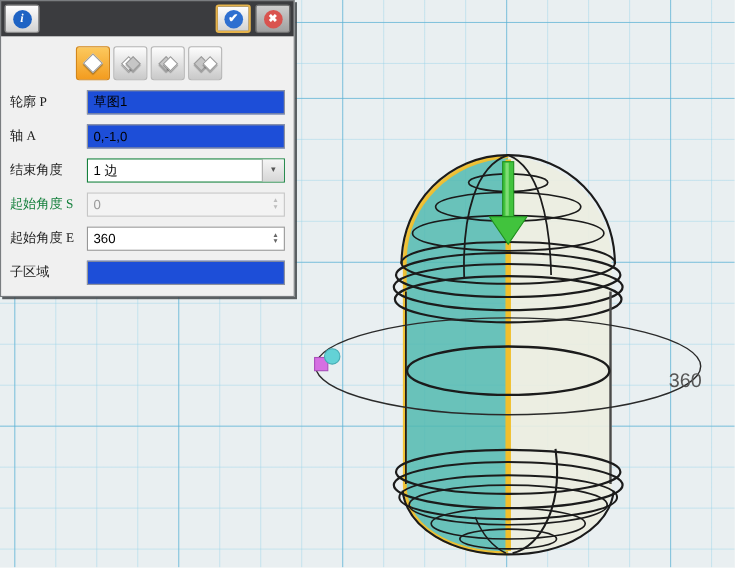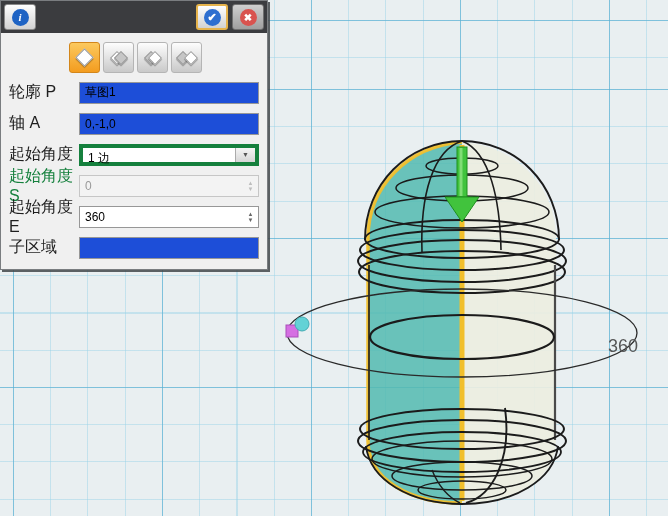--- a/index.html
+++ b/index.html
@@ -50,27 +50,27 @@
   }
   .tool-btn.active { background:linear-gradient(#fcc95e,#f39c1f); border-color:#d3861a; }
   .d { width:13px; height:13px; transform:rotate(45deg); background:#fff;
        border:1px solid #9a9a9a; box-shadow:1px 1px 1px rgba(0,0,0,0.3); }
   .dual { display:flex; align-items:center; }
   .dual .d { width:10px; height:10px; margin:0 -3px; }
   .d.gray { background:#c6c6c6; }
 
   .fields { padding:8px 0 0 8px; }
   .frow { display:flex; align-items:center; height:23px; margin-bottom:8px; }
-  .lbl { width:70px; font-size:16px; color:#1e1e1e; }
+  .lbl { width:70px; font-size:12px; color:#1e1e1e;font-family:Liberation Serif, serif; }
   .lbl.dis { color:#15803d; }
   input.txt {
     width:180px; height:22px; border:1px solid #979797; background:#1d4ed8;
     font-size:12px; padding:0 5px; font-family:"Liberation Sans", sans-serif;
   }
-  .combo { width:180px; height:22px; border:4px solid #15803d; background:#fff;
+  .combo { width:180px; height:22px; border:1px solid #15803d; background:#fff;
            display:flex; align-items:stretch; cursor:pointer; }
   .combo-text { flex:1; font-size:12px; line-height:20px; padding-left:5px; }
   .combo-btn { width:20px; background:linear-gradient(#f5f5f5,#d6d6d6); border-left:1px solid #ababab;
                font-size:7px; color:#555; display:flex; align-items:center; justify-content:center; }
   .spin { width:180px; height:22px; border:1px solid #979797; background:#fff; display:flex; }
   .spin input { flex:1; min-width:0; border:none; outline:none; background:transparent;
                 font-size:12px; padding:0 5px; font-family:"Liberation Sans", sans-serif; }
   .arrows { width:15px; display:flex; flex-direction:column; align-items:center;
             justify-content:center; font-size:6px; color:#666; line-height:6px; }
   .spin.disabled { background:#f3f3f3; border-color:#c6c6c6; }
@@ -180,21 +180,21 @@
         <span class="lbl">轮廓 P</span>
         <input class="txt" type="text" value="草图1" style="">
       </div>
 
       <div class="frow">
         <span class="lbl">轴 A</span>
         <input class="txt" type="text" value="0,-1,0" style="">
       </div>
 
       <div class="frow">
-        <span class="lbl">起始角度</span>
+        <span class="lbl">结束角度</span>
         <div class="combo">
           <span class="combo-text">1 边</span>
           <span class="combo-btn">▼</span>
         </div>
       </div>
 
       <div class="frow">
         <span class="lbl dis">起始角度 S</span>
         <div class="spin disabled">
           <input type="text" disabled="" value="0" style="">

